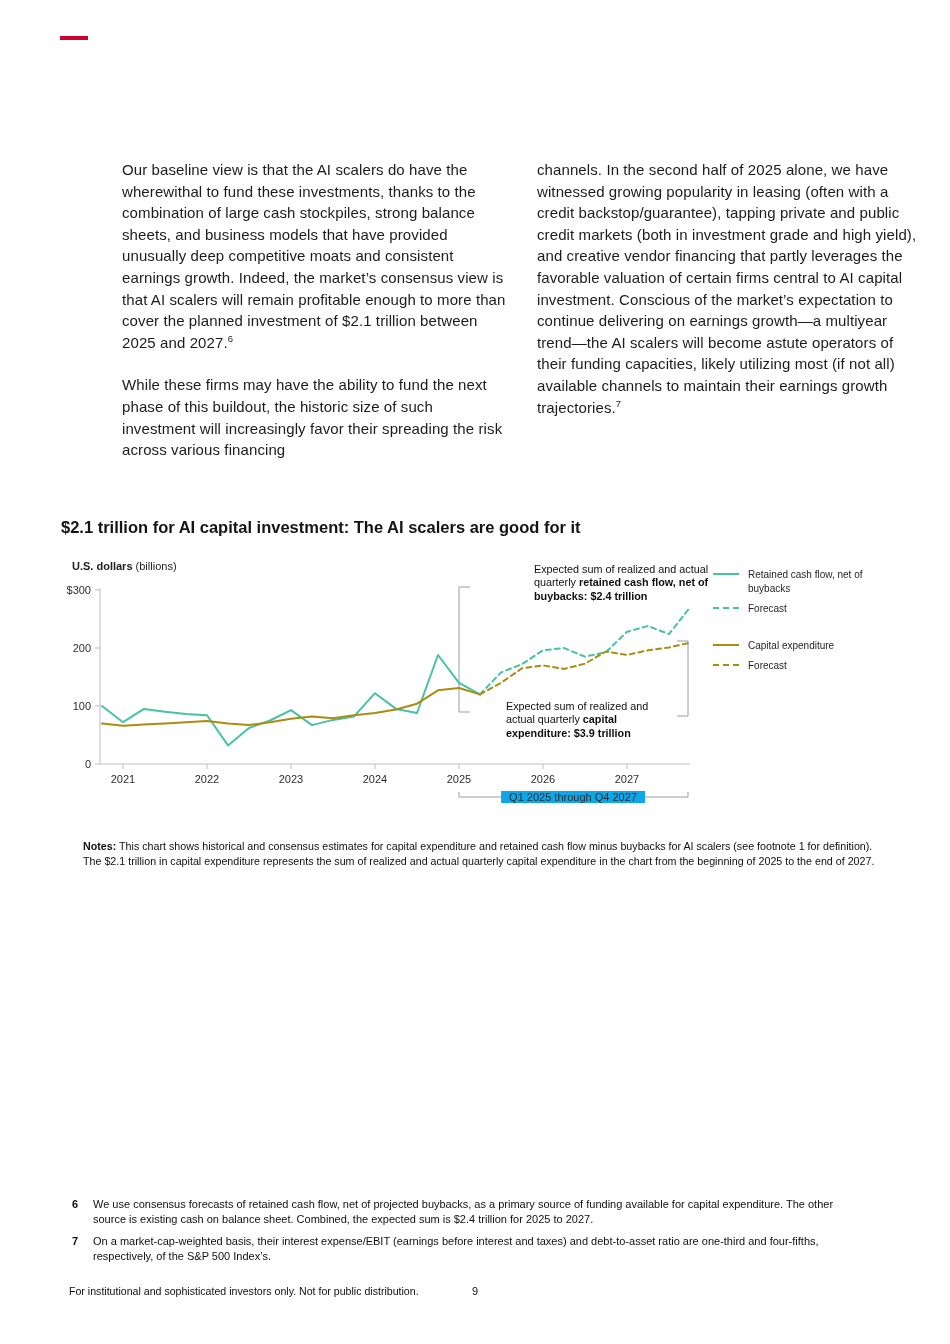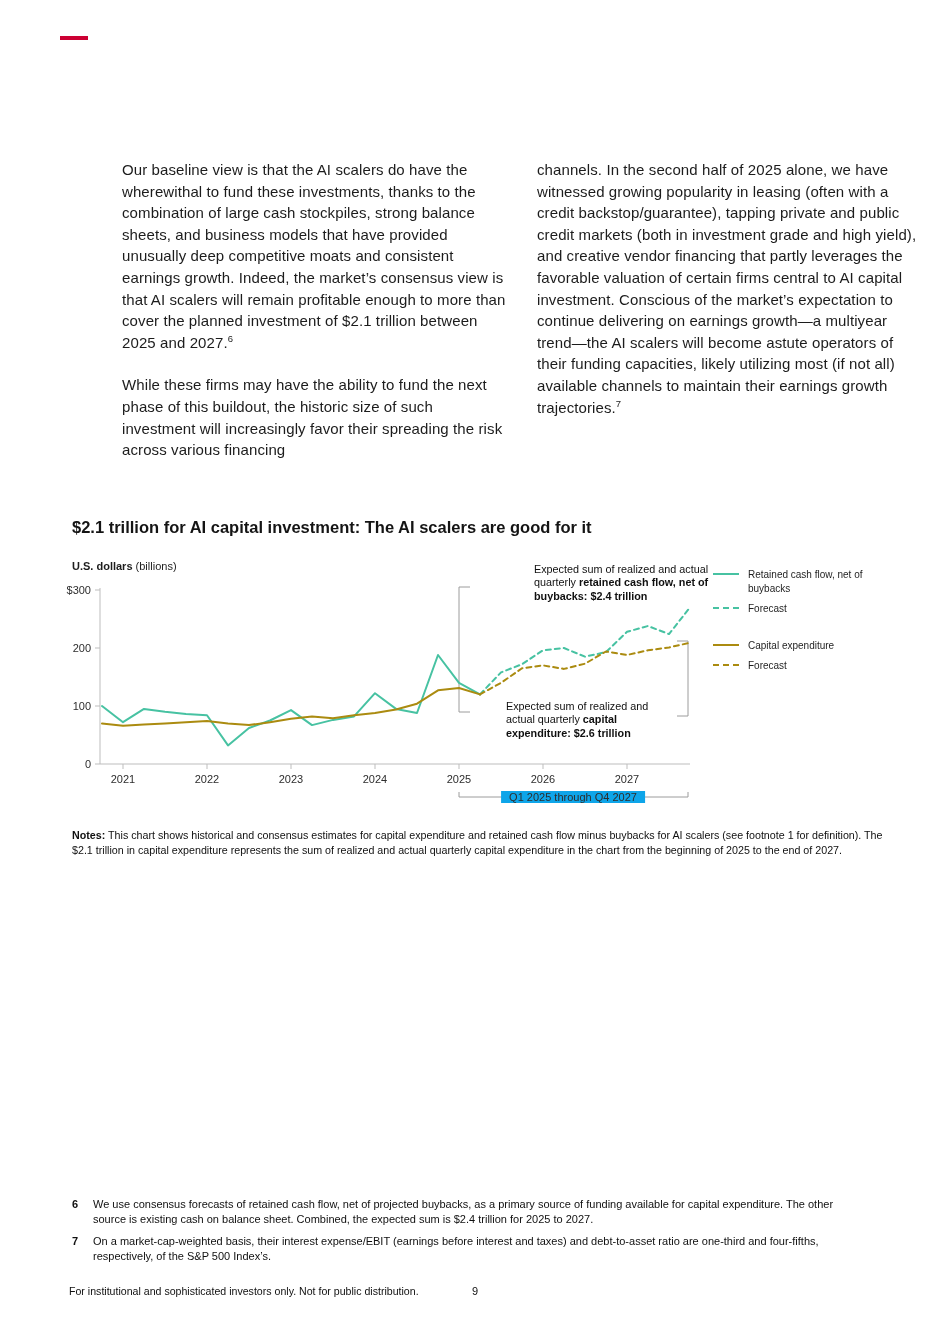--- a/index.html
+++ b/index.html
@@ -5,21 +5,21 @@
   html,body{margin:0;padding:0;background:#fff;}
   .page{position:relative;width:950px;height:1344px;margin:0 auto;background:#fff;
         font-family:"Liberation Sans","DejaVu Sans",sans-serif;color:#1e1e1e;overflow:hidden;}
   .accent-bar{position:absolute;left:60px;top:36px;width:28px;height:4px;background:#cc0033;}
 
   .body-columns{position:absolute;left:74px;top:159px;width:801px;display:flex;gap:29px;margin-left:48px;}
   .col{width:386px;}
   .col p{margin:0 0 21px;font-size:15px;line-height:21.6px;letter-spacing:0.1px;color:#1c1c1c;}
   sup{font-size:9.5px;line-height:0;}
 
-  .chart-heading{position:absolute;left:72px;top:518px;margin:0;font-size:16.5px;font-weight:700;color:#141414;}
+  .chart-heading{position:absolute;left:61px;top:518px;margin:0;font-size:16.5px;font-weight:700;color:#141414;}
   .chart-wrap{position:absolute;left:72px;top:560px;width:878px;height:268px;}
   #chart-svg{position:absolute;left:0;top:0;width:700px;height:260px;overflow:visible;}
   .axis-label{position:absolute;left:0;top:0;font-size:11px;color:#1d1d1d;white-space:nowrap;}
   .axis-label b{font-weight:700;}
 
   .annotation{position:absolute;font-size:10.8px;line-height:13.4px;color:#101010;}
   .annotation b{font-weight:700;}
   .annotation-top{left:414px;top:3px;width:206px;margin-left:48px;}
   .annotation-bottom{left:434px;top:140px;width:168px;}
 
@@ -27,21 +27,21 @@
                   background:#0ea5e9;padding:0 8px;font-size:11px;color:#2d2d2d;white-space:nowrap;}
 
   .legend{position:absolute;left:641px;top:8px;width:182px;}
   .legend-item{display:flex;align-items:flex-start;gap:9px;margin-bottom:6px;
                font-size:10px;line-height:13.8px;color:#1f1f1f;}
   .legend-item .swatch{flex:none;width:26px;height:0;border-top:2px solid #888;margin-top:5px;}
   .legend-gap{margin-top:24px;}
   .legend-label{max-width:118px;}
 
   .notes{position:absolute;left:72px;top:828px;width:820px;font-size:10.7px;line-height:14.6px;color:#101010;}
-  .notes p{margin:0;}
+  .notes p{margin:11px;}
   .notes .src{margin-top:6px;}
   .notes b{font-weight:700;}
 
   .footnotes{position:absolute;left:72px;top:1197px;width:794px;font-size:11px;line-height:15px;color:#101010;}
   .fn{display:flex;margin-bottom:7px;}
   .fn b{flex:none;width:21px;font-weight:700;}
 
   .page-footer{position:absolute;left:0;top:1285px;width:950px;font-size:10.6px;color:#101010;}
   .page-footer .disclaimer{position:absolute;left:57px;top:0;padding-left:12px;}
   .page-footer .page-num{position:absolute;left:0;right:0;top:0;text-align:center;font-size:11px;}
@@ -100,21 +100,21 @@
         <path d="M408.0,134.4 L429.0,112.4 L450.0,104.2 L471.0,90.3 L492.0,88.0 L513.0,96.7 L534.0,92.1 L555.0,71.8 L576.0,66.0 L597.0,74.1 L618.0,47.4" fill="none" stroke="#47c2a2" stroke-width="2" stroke-dasharray="5 4" stroke-linejoin="round" stroke-linecap="round"></path>
         <path d="M30.0,163.4 L51.0,165.7 L72.0,164.6 L93.0,163.4 L114.0,162.2 L135.0,161.1 L156.0,163.4 L177.0,165.1 L198.0,162.2 L219.0,158.8 L240.0,156.4 L261.0,158.2 L282.0,155.3 L303.0,153.0 L324.0,149.5 L345.0,143.7 L366.0,130.3 L387.0,128.0 L408.0,134.4" fill="none" stroke="#ab8b10" stroke-width="2" stroke-linejoin="round" stroke-linecap="round"></path>
         <path d="M408.0,134.4 L429.0,122.8 L450.0,108.3 L471.0,105.4 L492.0,108.9 L513.0,103.7 L534.0,91.5 L555.0,95.0 L576.0,90.3 L597.0,87.4 L618.0,82.8" fill="none" stroke="#ab8b10" stroke-width="2" stroke-dasharray="5 4" stroke-linejoin="round" stroke-linecap="round"></path>
       </svg>
 
     <div class="annotation annotation-top">
       <span>Expected sum of realized and actual quarterly </span><b>retained cash flow, net of buybacks: $2.4 trillion</b>
     </div>
 
     <div class="annotation annotation-bottom">
-      <span>Expected sum of realized and actual quarterly </span><b>capital expenditure: $2.6 trillion</b>
+      <span>Expected sum of realized and actual quarterly </span><b>capital expenditure: $3.9 trillion</b>
     </div>
 
     <span class="xbracket-label">Q1 2025 through Q4 2027</span>
 
     <div class="legend">
       <div class="legend-item">
         <span class="swatch" style="border-top-color: rgb(71, 194, 162); border-top-style: solid;"></span>
         <span class="legend-label">Retained cash flow, net of buybacks</span>
       </div>
       <div class="legend-item">

